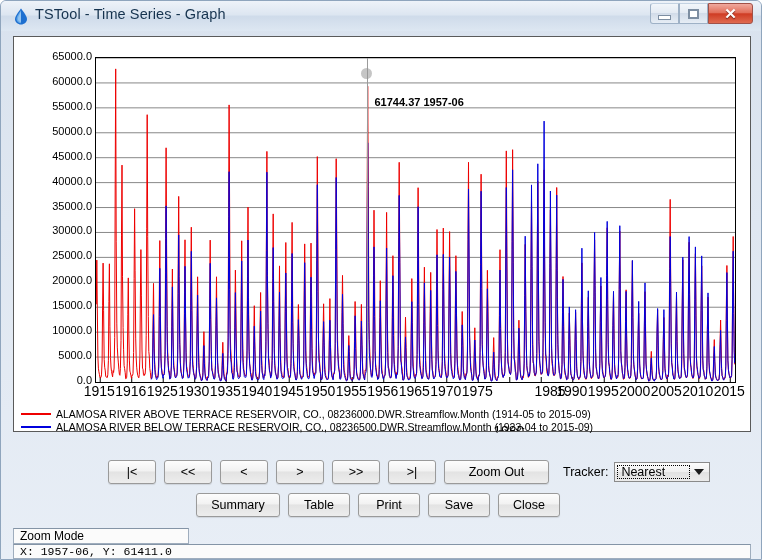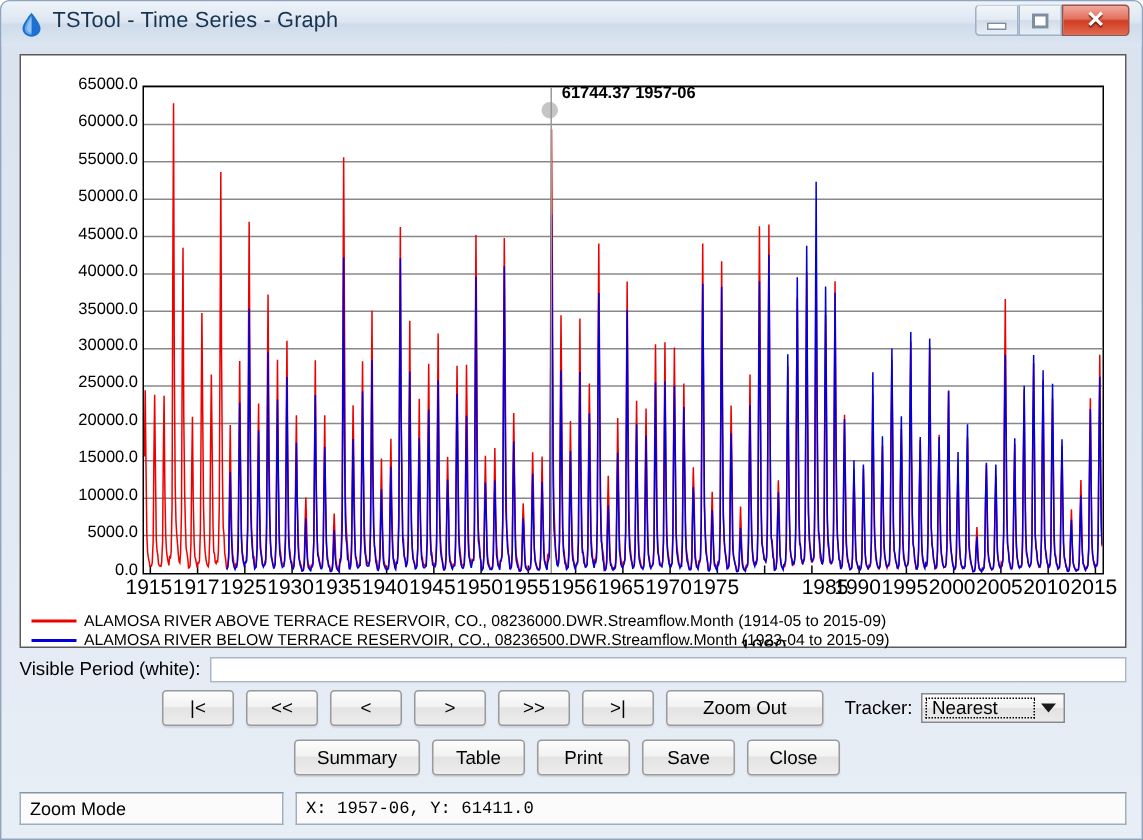--- a/index.html
+++ b/index.html
@@ -140,20 +140,21 @@
     border: 1px solid #000;
     box-sizing: border-box;
     background: #fff;
   }
   #annotation {
     position: absolute;
     font-size: 11px;
     font-weight: bold;
     color: #000;
     white-space: nowrap;
+    margin-top: 40px;
   }
   #tracker-dot {
     position: absolute;
     width: 11px; height: 11px;
     border-radius: 50%;
     background: rgba(150,150,150,.55);
   }
 
   
   #legend {
@@ -270,20 +271,21 @@
     border-right: 5px solid transparent;
     border-top: 6px solid #1a1a1a;
   }
 
   
   #statusbar {
     position: absolute;
     left: 12px; top: 527px;
     width: 738px; height: 22px;
     display: flex;
+    flex-direction: column;
   }
   .status-panel {
     height: 22px;
     box-sizing: border-box;
     background: #fbfbfb;
     border: 1px solid #9fadbd;
     border-top-color: #8494a6;
     display: flex;
     align-items: center;
     padding-left: 6px;
@@ -341,21 +343,21 @@
         <div class="ytick" style="top: 162.538px;">35000.0</div>
         <div class="ytick" style="top: 137.615px;">40000.0</div>
         <div class="ytick" style="top: 112.692px;">45000.0</div>
         <div class="ytick" style="top: 87.7692px;">50000.0</div>
         <div class="ytick" style="top: 62.8462px;">55000.0</div>
         <div class="ytick" style="top: 37.9231px;">60000.0</div>
         <div class="ytick" style="top: 13px;">65000.0</div>
       </div>
     <div id="xlabels">
         <div class="xtick" style="left: 85.2214px;">1915</div>
-        <div class="xtick" style="left: 116.724px;">1917</div>
+        <div class="xtick" style="left: 116.724px;">1916</div>
         <div class="xtick" style="left: 148.227px;">1925</div>
         <div class="xtick" style="left: 179.729px;">1930</div>
         <div class="xtick" style="left: 211.232px;">1935</div>
         <div class="xtick" style="left: 242.735px;">1940</div>
         <div class="xtick" style="left: 274.237px;">1945</div>
         <div class="xtick" style="left: 305.74px;">1950</div>
         <div class="xtick" style="left: 337.243px;">1955</div>
         <div class="xtick" style="left: 368.745px;">1956</div>
         <div class="xtick" style="left: 400.248px;">1965</div>
         <div class="xtick" style="left: 431.751px;">1970</div>
@@ -419,24 +421,20 @@
     <div class="legend-row">
       <div class="legend-swatch" style="border-top-color:#ee0000"></div>
       <div class="legend-label">ALAMOSA RIVER ABOVE TERRACE RESERVOIR, CO., 08236000.DWR.Streamflow.Month (1914-05 to 2015-09)</div>
     </div>
     <div class="legend-row">
       <div class="legend-swatch" style="border-top-color:#0000dd"></div>
       <div class="legend-label">ALAMOSA RIVER BELOW TERRACE RESERVOIR, CO., 08236500.DWR.Streamflow.Month (1923-04 to 2015-09)</div>
     </div>
   </div>
 
-  <div id="visible-period-row">
-    <div id="visible-period-label">Visible Period (white):</div>
-    <div id="visible-period-field"></div>
-  </div>
 
   <div class="btnrow" id="btnrow1">
     <div style="width:107px;flex:none"></div>
     <div class="btn nav">|&lt;</div>
     <div class="btn nav">&lt;&lt;</div>
     <div class="btn nav">&lt;</div>
     <div class="btn nav">&gt;</div>
     <div class="btn nav">&gt;&gt;</div>
     <div class="btn nav">&gt;|</div>
     <div class="btn wide">Zoom Out</div>

